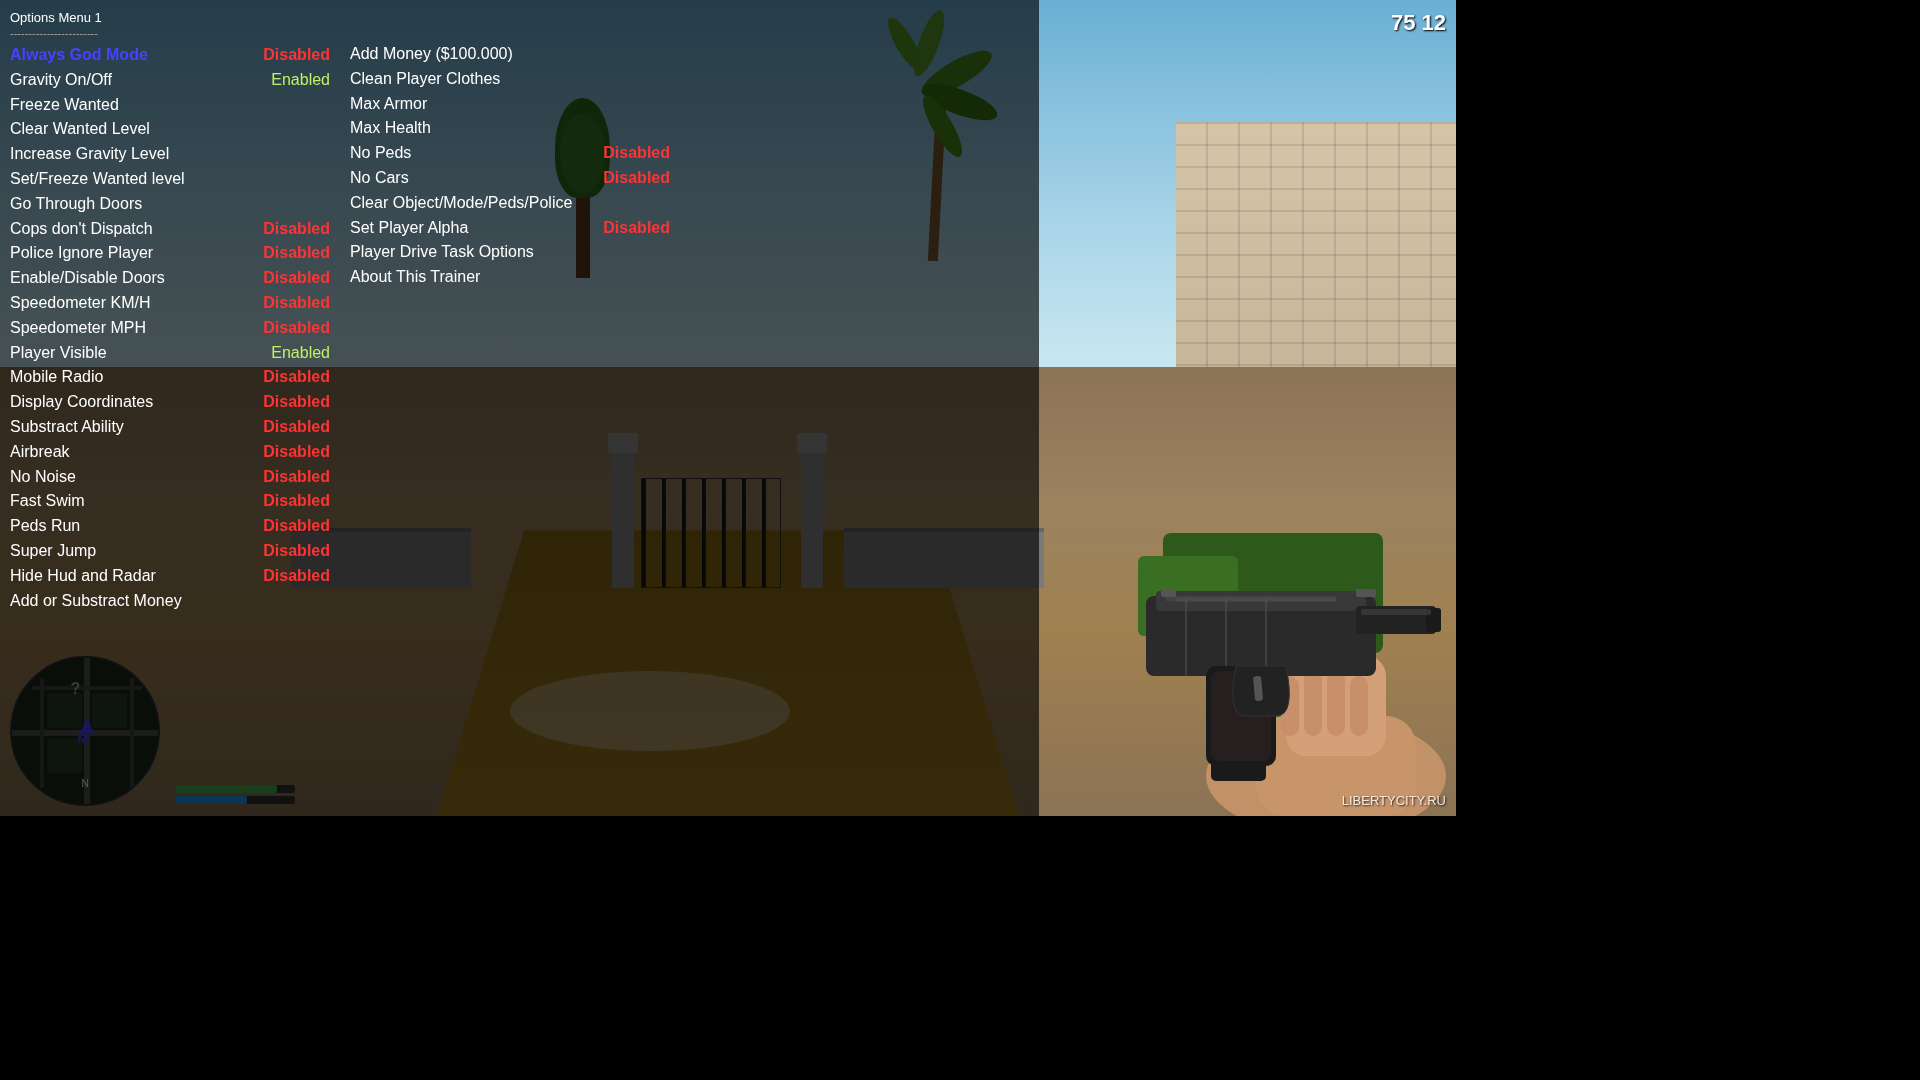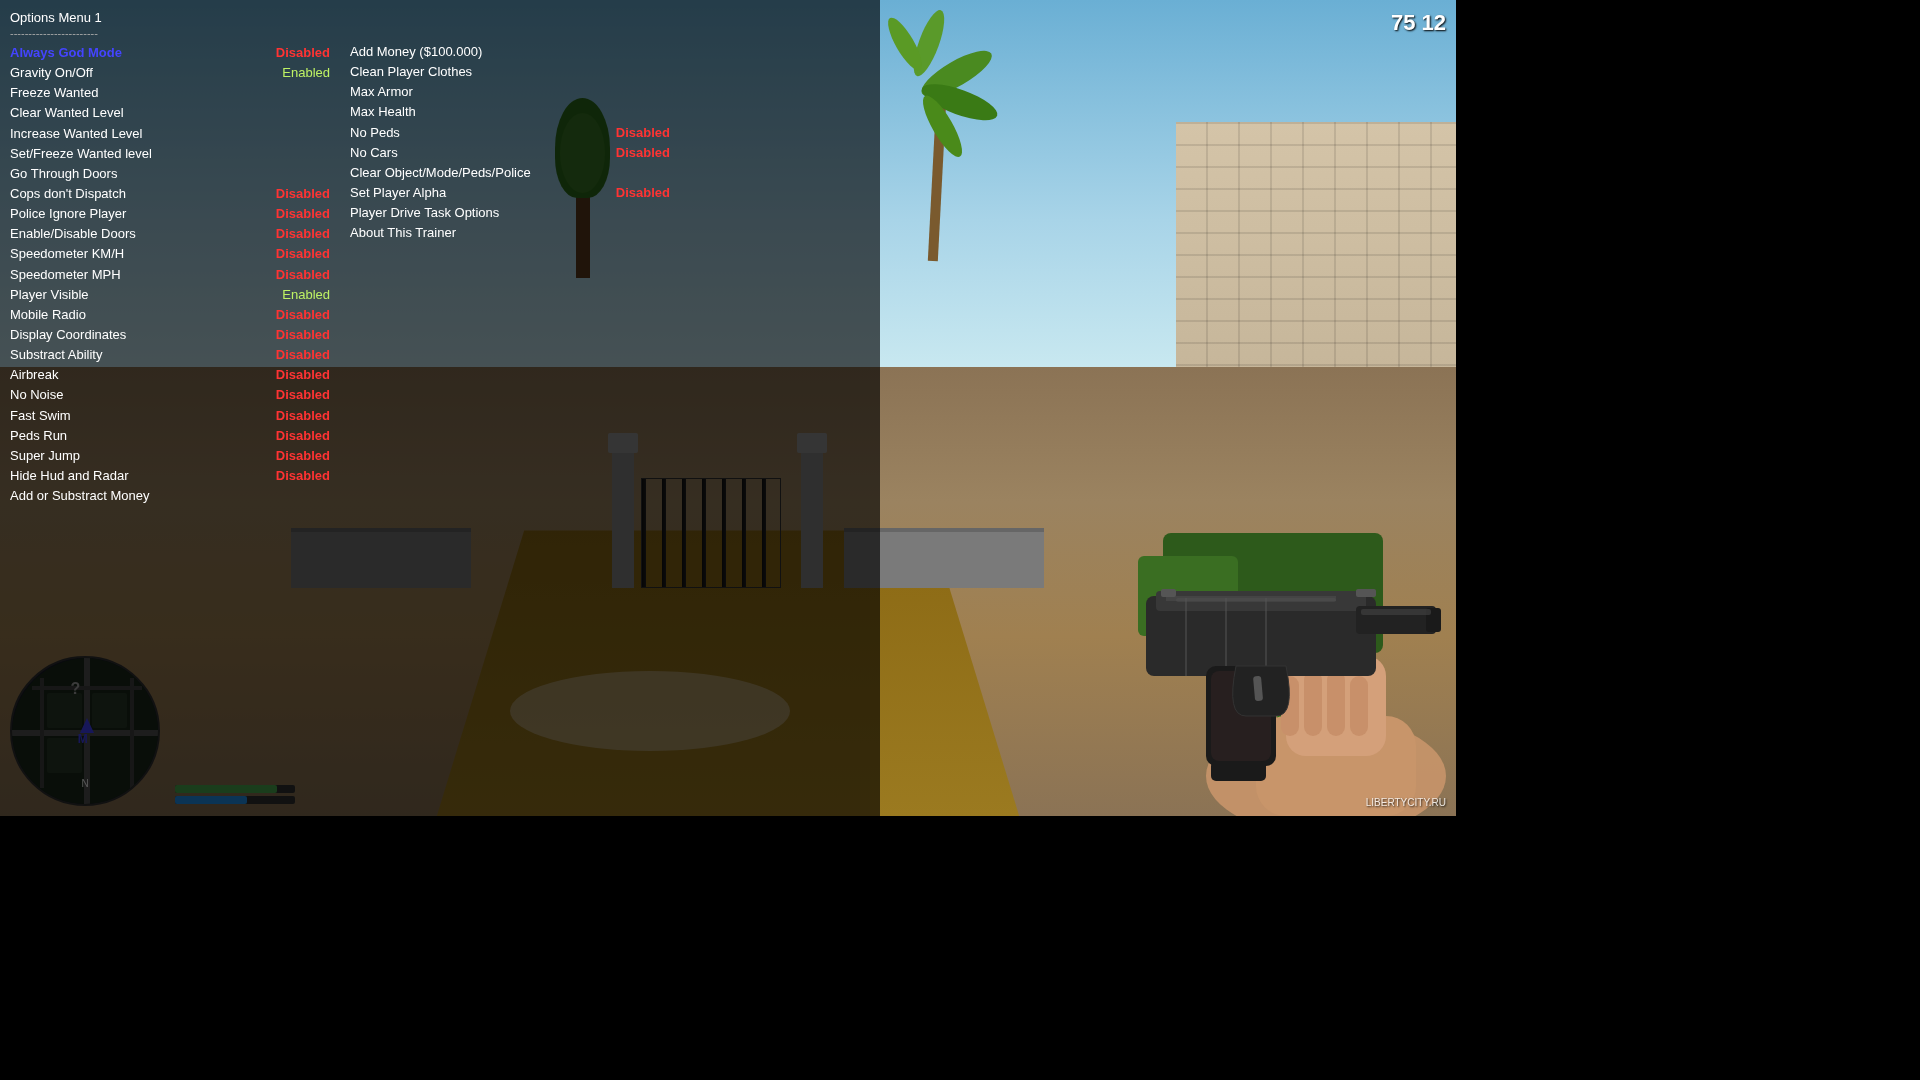--- a/index.html
+++ b/index.html
@@ -134,33 +134,33 @@
       font-family: Arial, sans-serif;
       text-shadow: 1px 1px 2px #000;
     }
 
     
     .watermark {
       position: absolute;
       bottom: 8px;
       right: 10px;
       color: white;
-      font-size: 10px;
+      font-size: 13px;
       font-family: Arial, sans-serif;
       text-shadow: 1px 1px 2px #000;
       opacity: 0.8;
       margin-left: 26px;
     }
 
     
     .menu-overlay {
       position: absolute;
       top: 0;
       left: 0;
-      width: 880px;
+      width: 1039px;
       height: 100%;
       background: rgba(0,0,0,0.65);
       display: flex;
       padding: 10px;
       gap: 20px;
     }
 
     .menu-column-left {
       width: 320px;
       flex-shrink: 0;
@@ -182,21 +182,21 @@
       color: #aaa;
       font-size: 11px;
       font-family: Arial, sans-serif;
       margin-bottom: 4px;
     }
 
     .menu-item {
       display: flex;
       justify-content: space-between;
       align-items: center;
-      font-size: 13px;
+      font-size: 16px;
       font-family: Arial, sans-serif;
       line-height: 1.55;
       cursor: pointer;
     }
 
     .menu-item-label {
       color: white;
     }
 
     .menu-item-label.active {
@@ -367,21 +367,21 @@
           <span class="menu-item-label">Gravity On/Off</span>
           <span class="menu-item-status enabled">Enabled</span>
         </div>
         <div class="menu-item">
           <span class="menu-item-label">Freeze Wanted</span>
         </div>
         <div class="menu-item">
           <span class="menu-item-label">Clear Wanted Level</span>
         </div>
         <div class="menu-item">
-          <span class="menu-item-label">Increase Wanted Level</span>
+          <span class="menu-item-label">Increase Gravity Level</span>
         </div>
         <div class="menu-item">
           <span class="menu-item-label">Set/Freeze Wanted level</span>
         </div>
         <div class="menu-item">
           <span class="menu-item-label">Go Through Doors</span>
         </div>
         <div class="menu-item">
           <span class="menu-item-label">Cops don't Dispatch</span>
           <span class="menu-item-status disabled">Disabled</span>

